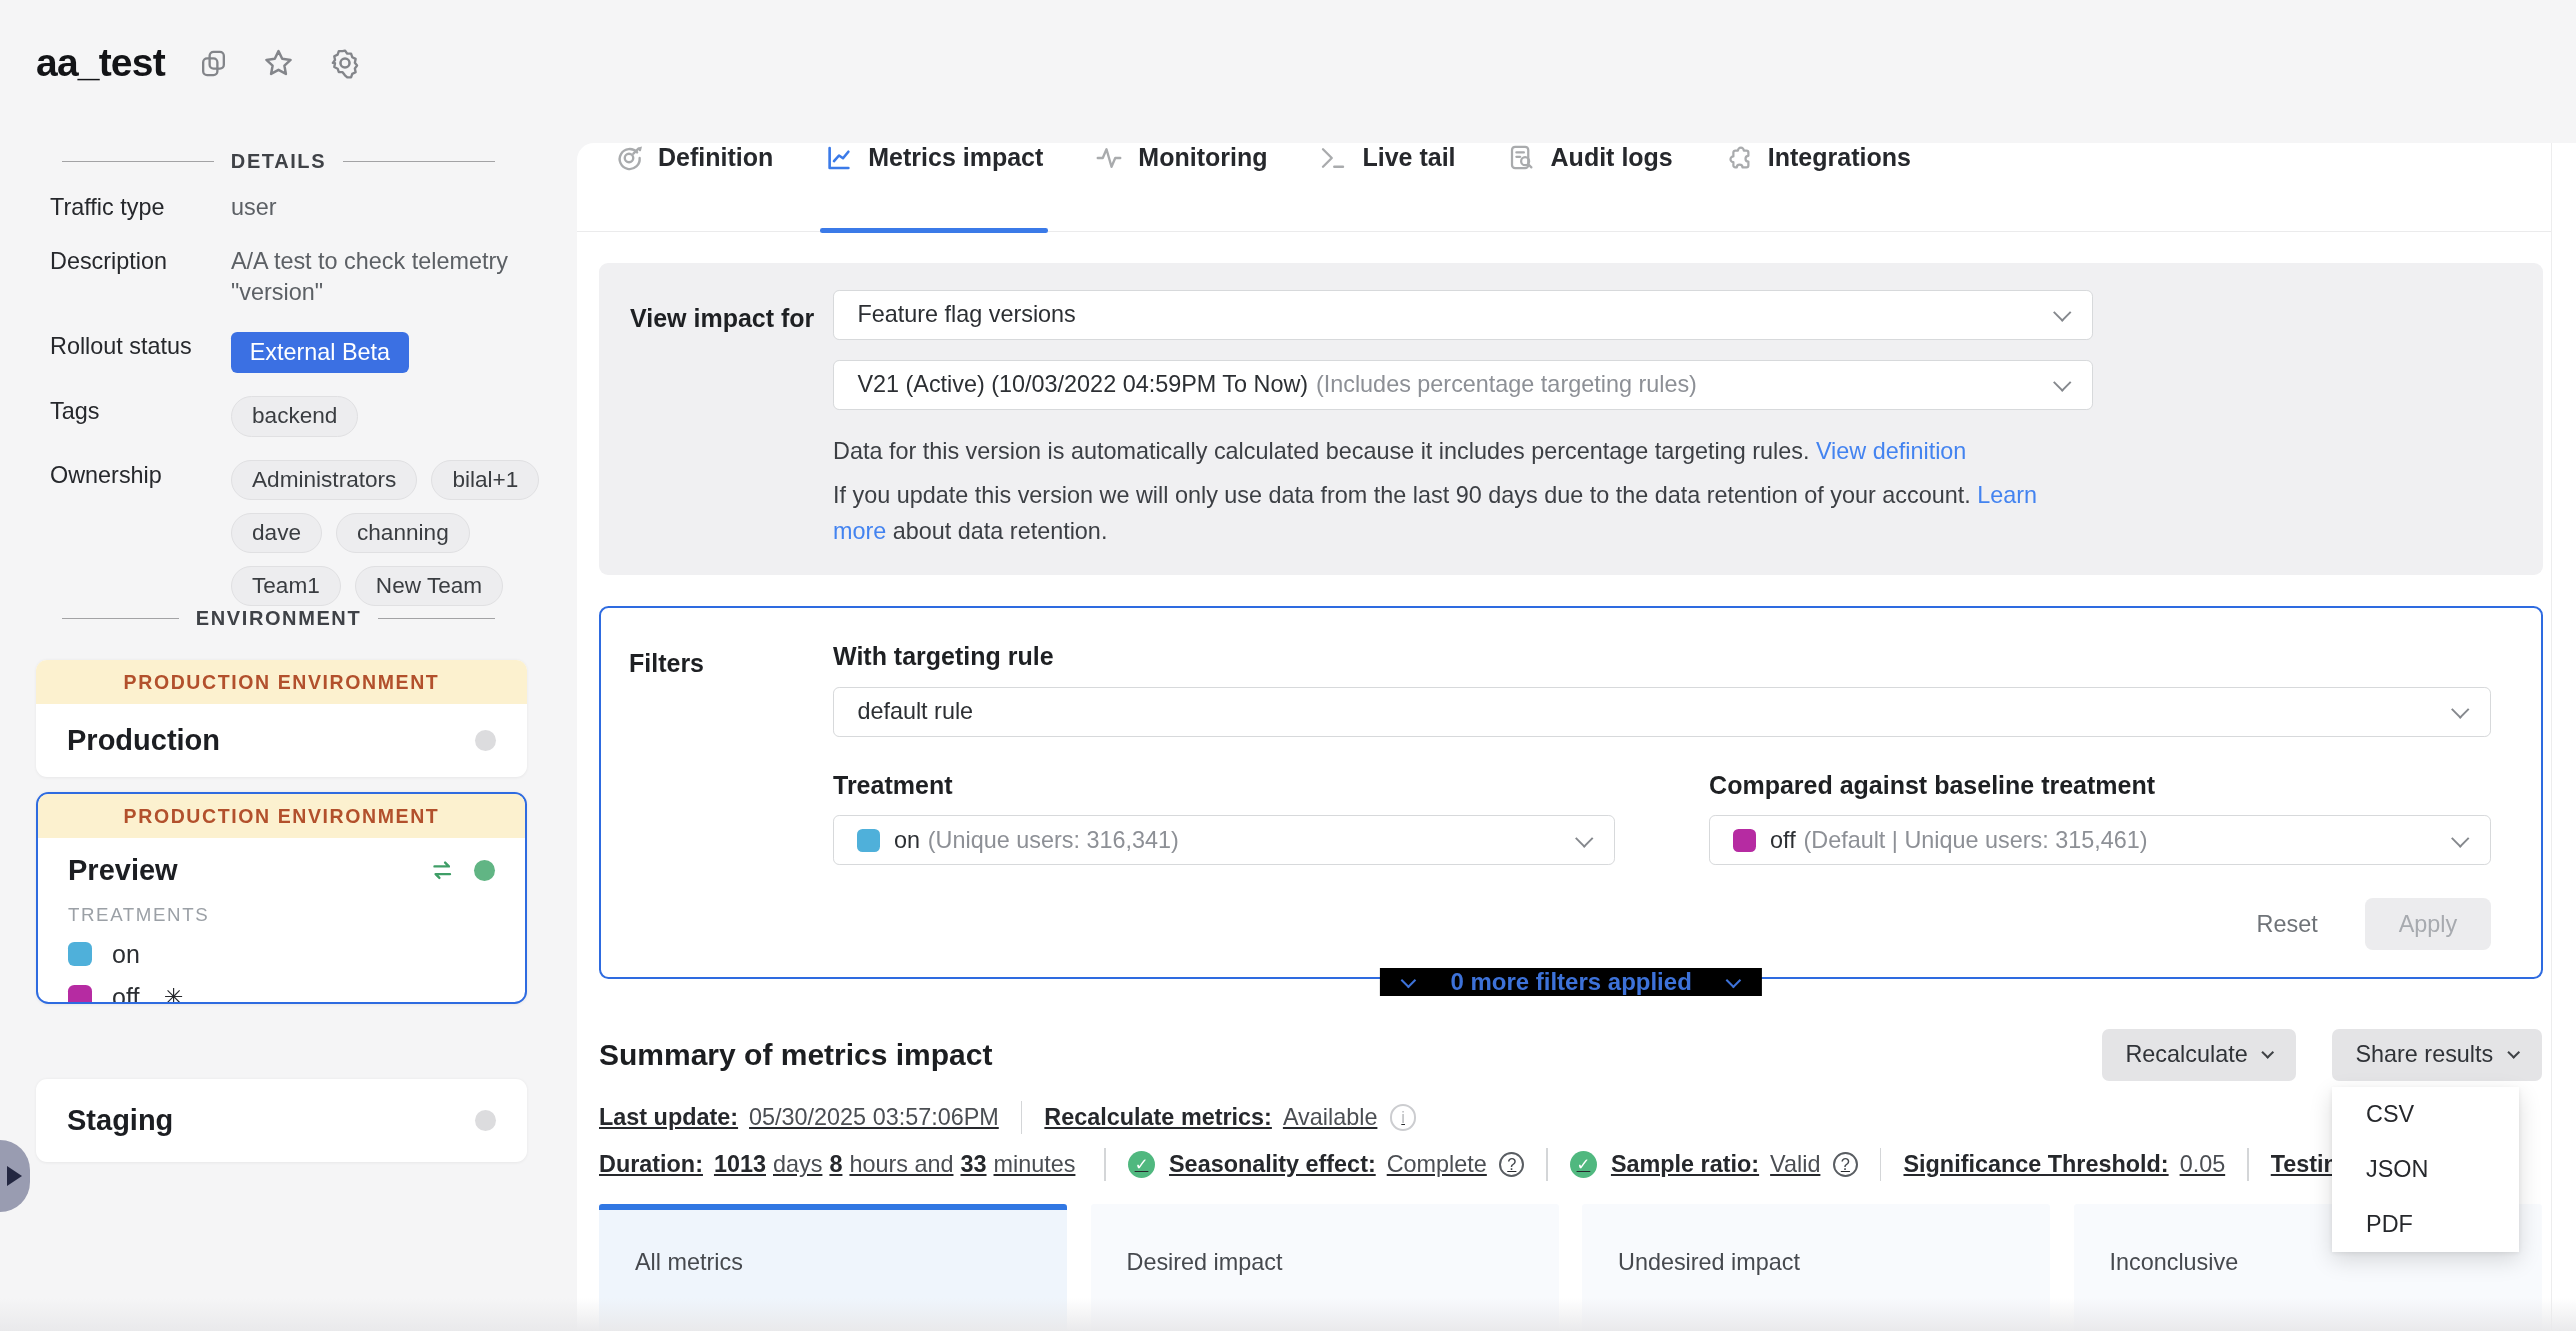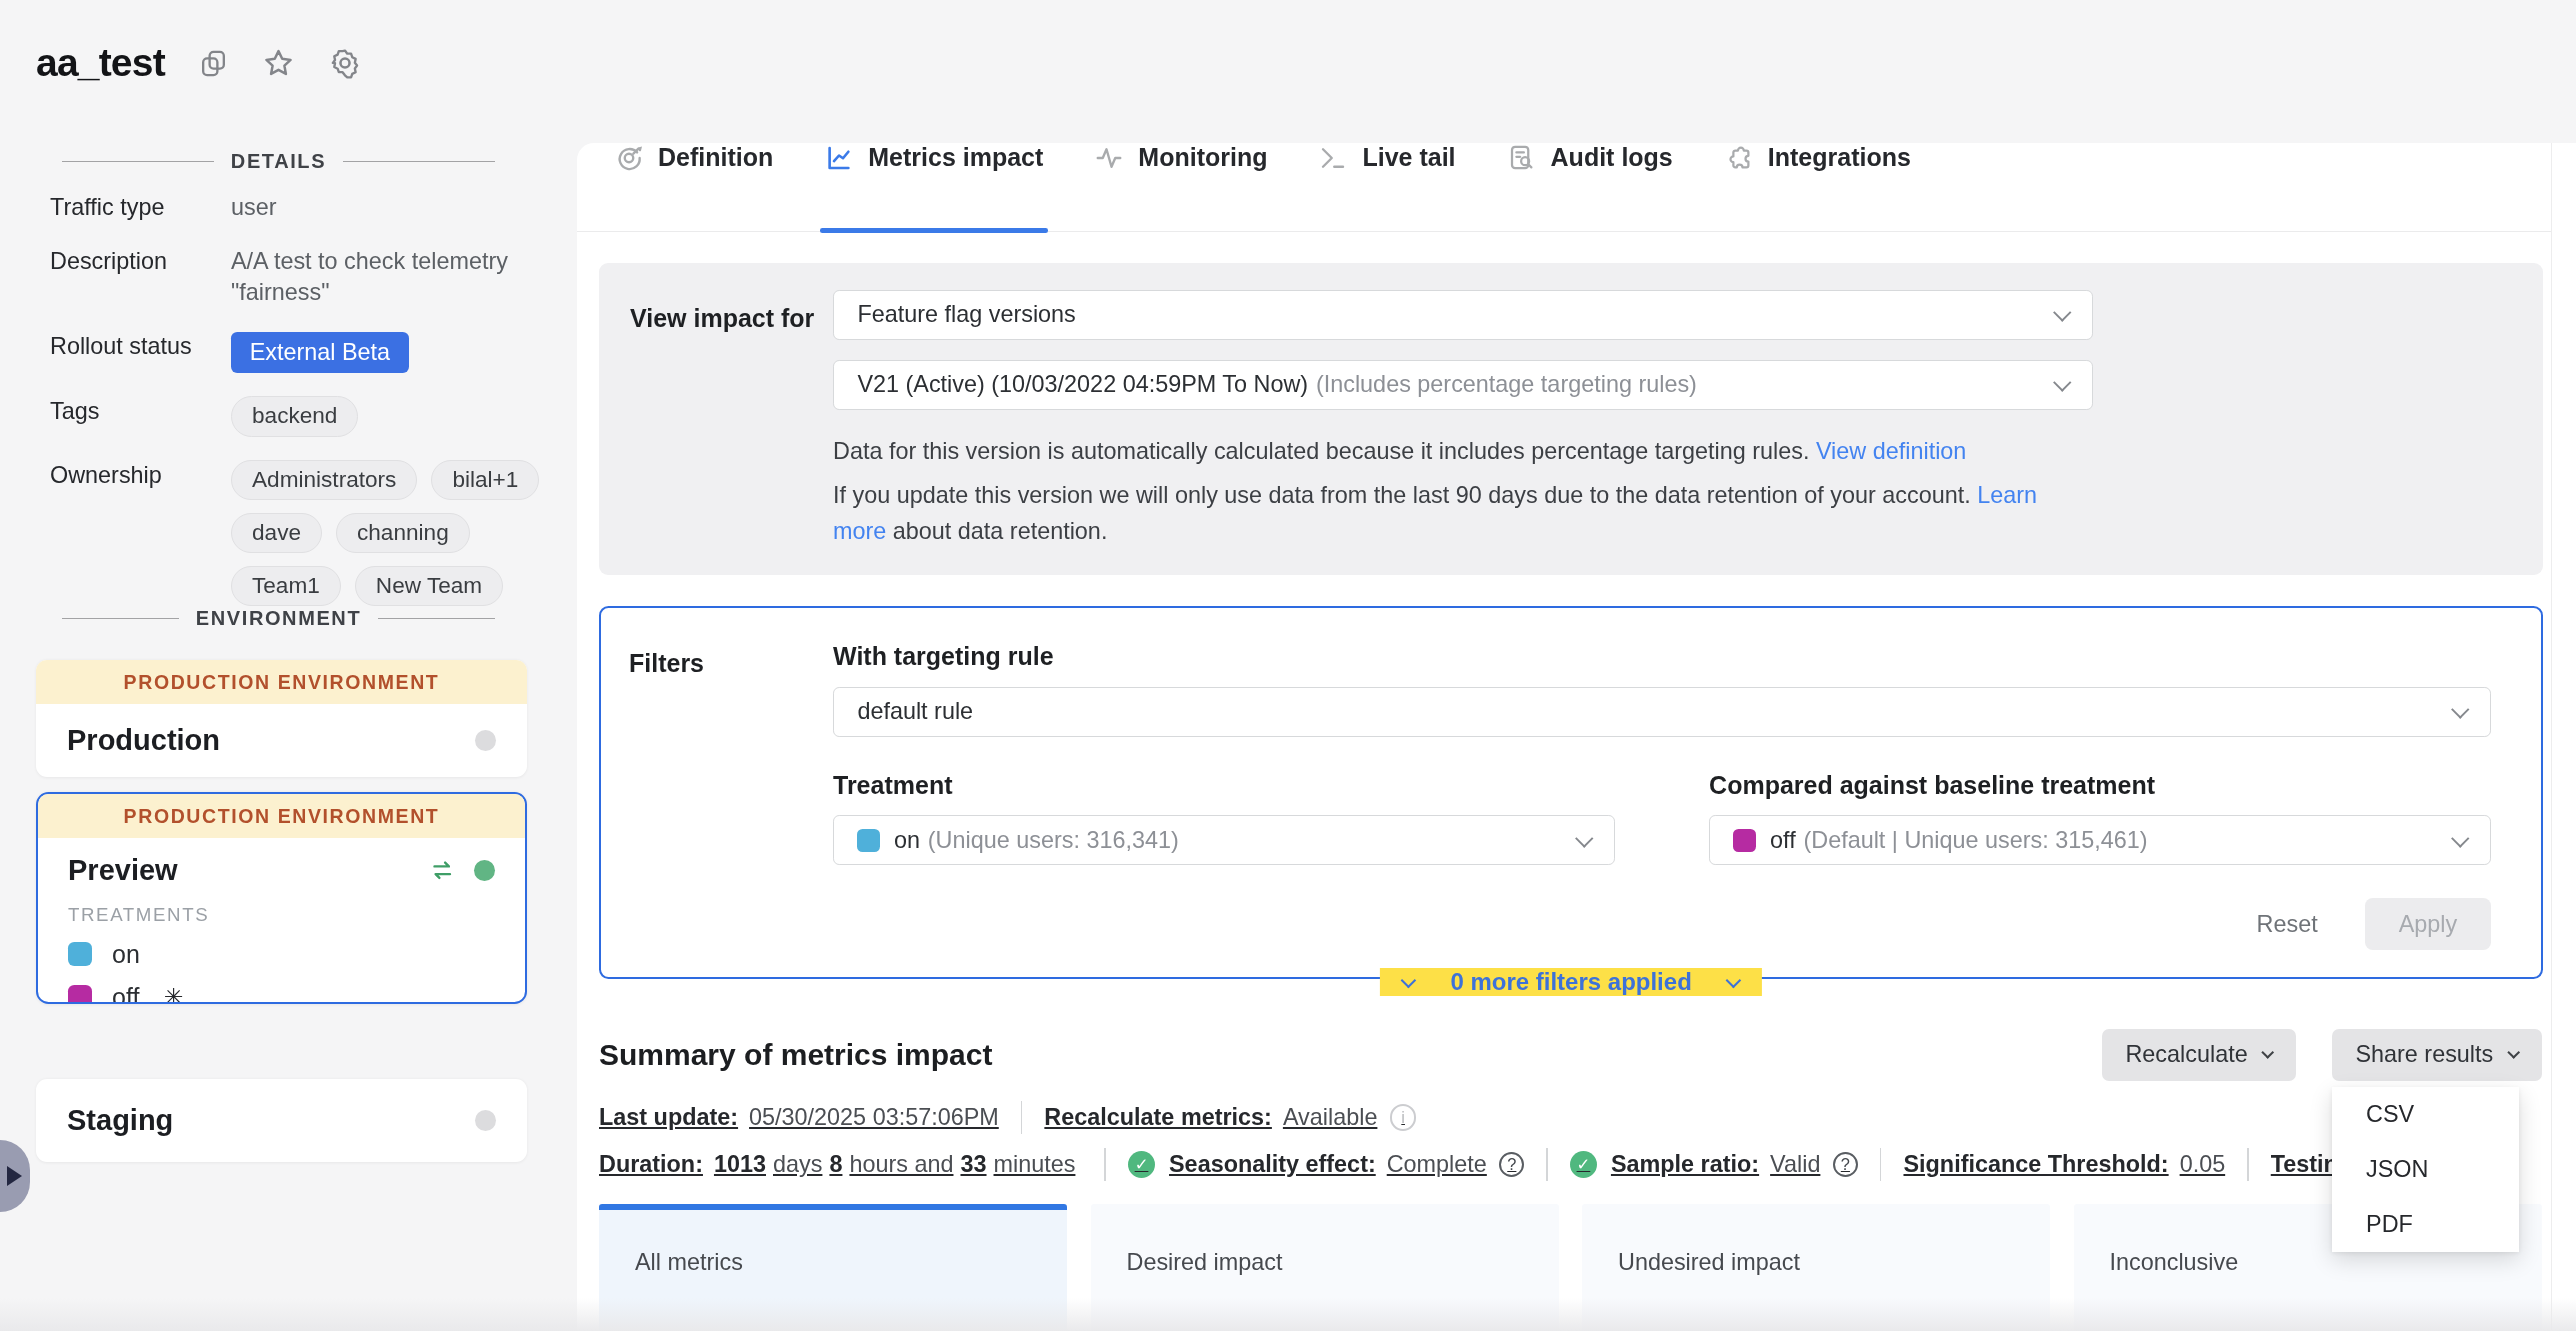--- a/index.html
+++ b/index.html
@@ -95,21 +95,21 @@
   .f-col { margin-left:204px; margin-right:22px; }
   .f-h { font-size:25px; font-weight:700; color:#1e2023; }
   .f-col .dd { margin-top:15.6px; }
   .f-grid { display:grid; grid-template-columns:1fr 1fr; column-gap:94px; margin-top:34px; }
   .f-sq { width:22.6px; height:22.6px; border-radius:5.5px; margin-right:14px; flex:none; }
   .f-buttons { display:flex; justify-content:flex-end; align-items:center; gap:47px; margin-top:33px; }
   .reset-btn { font-size:23.4px; color:#6f7378; cursor:pointer; }
   .apply-btn { background:#ececee; color:#a7aaaf; font-size:23.4px; padding:12.5px 34px;
     border-radius:7.8px; border:none; cursor:pointer; }
   .more-filters { position:absolute; left:50%; bottom:-19.5px; transform:translateX(-50%);
-    background:#fde047; display:flex; align-items:center; gap:36px; padding:0 23.4px; cursor:pointer; }
+    background:#000000; display:flex; align-items:center; gap:36px; padding:0 23.4px; cursor:pointer; }
   .more-filters .txt { font-size:24px; font-weight:700; color:#3d72d9; }
   .caret-blue { width:11px; height:11px; border-right:2.3px solid #3d72d9; border-bottom:2.3px solid #3d72d9;
     transform:rotate(45deg); margin-top:-4.7px; }
 
   .summary-row { display:flex; justify-content:space-between; align-items:center;
     margin:50px 9.4px 0 22px; }
   .summary-title { font-size:30px; font-weight:700; color:#1c1e21; }
   .btn-group { display:flex; gap:36px; }
   .gbtn { display:flex; align-items:center; gap:15.6px; background:#e4e4e6; border:none; border-radius:7px;
     padding:12.5px 23.4px; font-size:23.4px; color:#303338; cursor:pointer; position:relative;
@@ -177,21 +177,21 @@
     <div class="line"></div>
     <div class="lbl">DETAILS</div>
     <div class="line"></div>
   </div>
 
   <div class="detail-rows">
     <div class="d-label">Traffic type</div>
     <div class="d-value">user</div>
 
     <div class="d-label">Description</div>
-    <div class="d-value" style="width:288px;">A/A test to check telemetry "fairness"</div>
+    <div class="d-value" style="width:288px;">A/A test to check telemetry "version"</div>
 
     <div class="d-label">Rollout status</div>
     <div><span class="badge">External Beta</span></div>
 
     <div class="d-label">Tags</div>
     <div class="pills">
       <span class="pill">backend</span>
     </div>
 
     <div class="d-label">Ownership</div>

